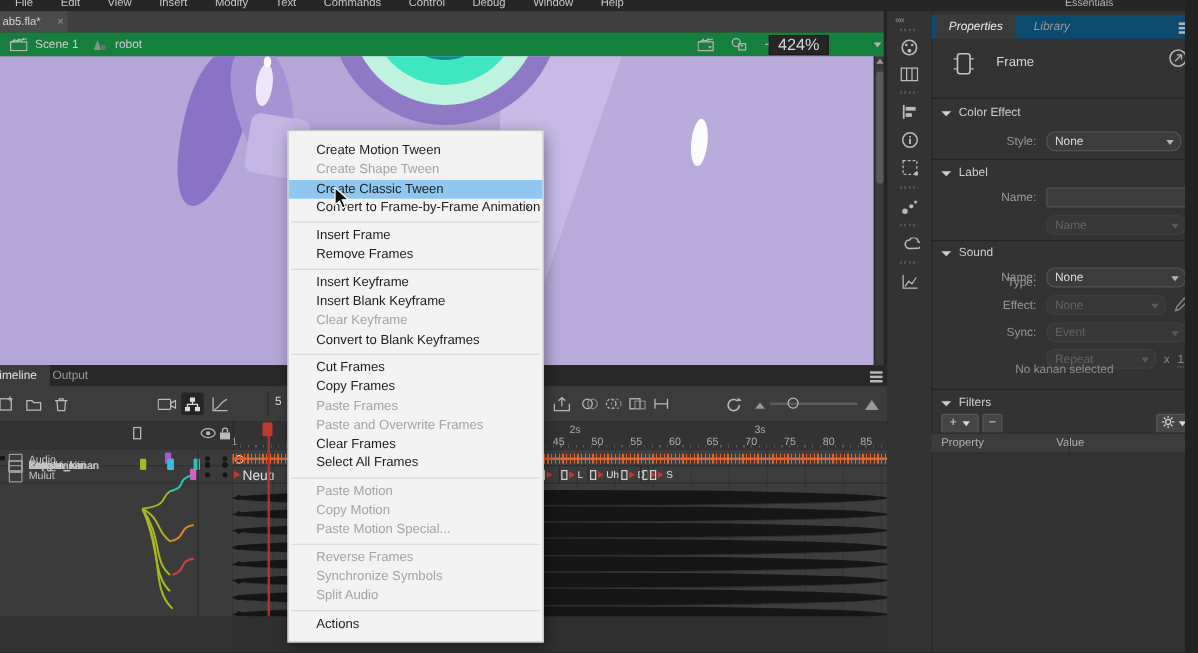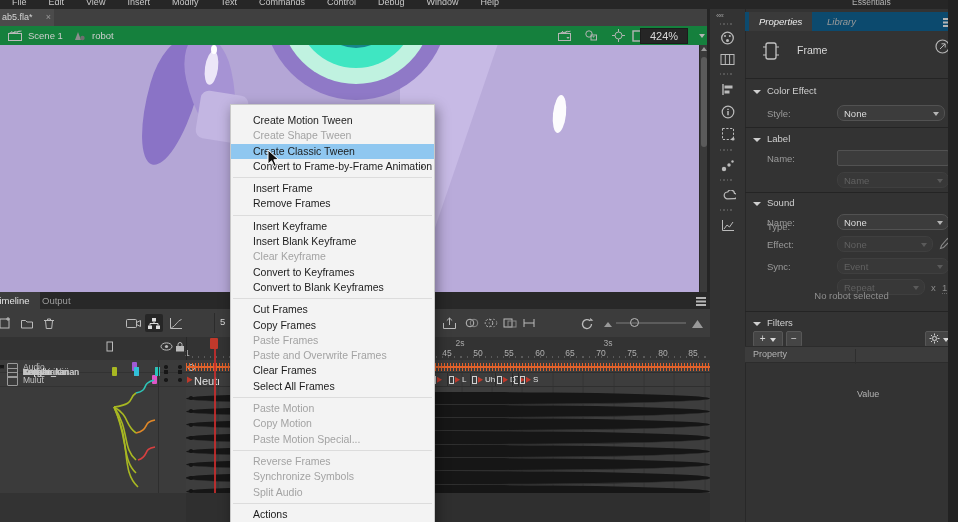--- a/index.html
+++ b/index.html
@@ -12,21 +12,21 @@
   #menubar .mitem{font-size:9px;color:#c9c9c9;white-space:nowrap;}
   #workspace{position:absolute;left:852px;top:-3px;font-size:8.5px;color:#b5b5b5;}
   
   #tabbar{position:absolute;left:0;top:9px;width:710px;height:17px;background:#404040;border-bottom:1px solid #2c2c2c;}
   .doctab{position:absolute;left:0;top:0;width:52px;height:17px;background:#4b4b4b;color:#d6d6d6;font-size:9px;line-height:17px;padding-left:2px;}
   .doctab .close{position:absolute;right:3px;top:0;color:#9a9a9a;font-size:9px;}
   
   #editbar{position:absolute;left:0;top:26px;width:710px;height:19px;background:#15803d;border-bottom:1px solid #232323;}
   .crumbtxt{position:absolute;top:4px;font-size:9.5px;color:#cfcfcf;}
   .icon-svg{position:absolute;}
-  .zoombox{position:absolute;left:640px;top:2px;width:46px;height:14px;background:#262626;border:1px solid #1c1c1c;color:#d8d8d8;font-size:11px;text-align:center;line-height:14px;}
+  .zoombox{position:absolute;left:615px;top:2px;width:46px;height:14px;background:#262626;border:1px solid #1c1c1c;color:#d8d8d8;font-size:13px;text-align:center;line-height:14px;}
   .chev{width:0;height:0;border-left:3.5px solid transparent;border-right:3.5px solid transparent;border-top:4px solid #b5b5b5;display:inline-block;}
   
   #stage{position:absolute;left:0;top:45px;width:707px;height:247px;background:#b4a6d6;overflow:hidden;}
   .shape{position:absolute;}
   #stage-scroll{position:absolute;left:699px;top:45px;width:8px;height:247px;background:#3a3a3a;border-left:1px solid #2a2a2a;}
   #stage-scroll .thumb{position:absolute;left:1px;top:12px;width:6px;height:90px;background:#5b5b5b;border-radius:3px;}
   #stage-scroll .uparr{position:absolute;left:1px;top:2px;width:0;height:0;border-left:3px solid transparent;border-right:3px solid transparent;border-bottom:4px solid #9a9a9a;}
   #stage-divider{position:absolute;left:707px;top:9px;width:3px;height:513px;background:#252525;}
   
   #timeline{position:absolute;left:0;top:292px;width:710px;height:230px;background:#333;}
@@ -99,21 +99,21 @@
      background:repeating-linear-gradient(90deg,#555 0 1.5px,transparent 1.5px 3.5px);}
   #props{position:absolute;left:35px;top:0;width:213px;height:513px;}
   #ptabs{position:absolute;left:0;top:3px;width:213px;height:19px;background:#0c4a6e;font-style:italic;}
   .ptab{position:absolute;top:0;height:19px;font-size:9.5px;line-height:19px;padding:0 10px;color:#9a9a9a;}
   .ptab.active{background:#3a3a3a;color:#ececec;}
   .burger{width:10px;height:1.5px;background:#b5b5b5;box-shadow:0 3.5px 0 #b5b5b5,0 7px 0 #b5b5b5;}
   #phead-label{position:absolute;left:52px;top:35px;font-size:10.5px;color:#d8d8d8;}
   .sec-div{position:absolute;left:0;width:213px;height:1px;background:#242424;}
   .sec-head{position:absolute;left:8px;font-size:9.5px;color:#cfcfcf;}
   .sec-head .tri{display:inline-block;width:0;height:0;border-left:4px solid transparent;border-right:4px solid transparent;border-top:4.5px solid #cfcfcf;margin-right:6px;}
-  .flabel{position:absolute;font-size:9.5px;color:#9a9a9a;width:62px;}
+  .flabel{position:absolute;font-size:9.5px;color:#9a9a9a;width:62px;text-align:right;}
   .dd{position:absolute;height:16px;background:#3c3c3c;border:1px solid #525252;border-radius:7px;
       font-size:9.5px;color:#dcdcdc;line-height:15px;padding-left:6px;box-sizing:border-box;}
   .dd .chev{position:absolute;right:5px;top:5.5px;}
   .dd.off{border-color:#3f3f3f;background:#383838;color:#616161;}
   .dd.off .chev{border-top-color:#5a5a5a;}
   .txtin{position:absolute;height:16px;background:#3c3c3c;border:1px solid #525252;border-radius:2px;box-sizing:border-box;}
   #nosound{position:absolute;left:0;top:281px;width:213px;text-align:center;font-size:9.5px;color:#8f8f8f;}
   .fbtn{position:absolute;height:16px;background:#454545;border:1px solid #575757;border-radius:2px;
         color:#d8d8d8;font-size:10px;line-height:14px;text-align:center;box-sizing:border-box;}
   #ftable-head{position:absolute;left:0;top:337px;width:213px;height:15px;background:#3c3c3c;border-top:1px solid #2c2c2c;border-bottom:1px solid #2c2c2c;}
@@ -553,21 +553,20 @@
       <div class="cmi disabled">Create Shape Tween</div>
       <div class="cmi selected">Create Classic Tween</div>
       <div class="cmi has-submenu">Convert to Frame-by-Frame Animation</div>
       <div class="cmi separator"></div>
       <div class="cmi">Insert Frame</div>
       <div class="cmi">Remove Frames</div>
       <div class="cmi separator"></div>
       <div class="cmi">Insert Keyframe</div>
       <div class="cmi">Insert Blank Keyframe</div>
       <div class="cmi disabled">Clear Keyframe</div>
-      <div class="cmi">Convert to Keyframes</div>
       <div class="cmi">Convert to Blank Keyframes</div>
       <div class="cmi separator"></div>
       <div class="cmi">Cut Frames</div>
       <div class="cmi">Copy Frames</div>
       <div class="cmi disabled">Paste Frames</div>
       <div class="cmi disabled">Paste and Overwrite Frames</div>
       <div class="cmi">Clear Frames</div>
       <div class="cmi">Select All Frames</div>
       <div class="cmi separator"></div>
       <div class="cmi disabled">Paste Motion</div>
@@ -690,33 +689,33 @@
       <span class="icon-svg" style="left:194px;top:228px;">
         <svg width="12" height="13">
             <path d="M8.5 1.5 L11 4 L4.5 10.5 L1.5 11.5 L2.5 8.5 Z" fill="none" stroke="#8a8a8a" stroke-width="1.1"></path>
           </svg>
         </span>
       <span class="flabel" style="left:22px;top:252px;">Sync:</span>
       <div class="dd off" style="left:92px;top:249px;width:112px;"><span>Event</span><span class="chev"></span></div>
       <div class="dd off" style="left:92px;top:270px;width:88px;"><span>Repeat</span><span class="chev"></span></div>
       <span style="position:absolute;left:186px;top:273px;font-size:9.5px;color:#8a8a8a;">x</span>
       <span style="position:absolute;left:197px;top:273px;font-size:9.5px;color:#8a8a8a;border-bottom:1px dotted #666;">1</span>
-      <div id="nosound">No robot selected</div>
+      <div id="nosound">No kanan selected</div>
 
       <div class="sec-div" style="top:302px;"></div>
       <div class="sec-head" style="top:308px;"><span class="tri"></span><span>Filters</span></div>
       <div class="fbtn" style="left:8px;top:322px;width:30px;">+ <span class="chev" style="margin-left:2px;border-top-color:#d8d8d8;"></span></div>
       <div class="fbtn" style="left:41px;top:322px;width:16px;">−</div>
       <div class="fbtn" style="left:180px;top:322px;width:28px;">
         <svg width="11" height="11" style="display:inline-block;vertical-align:-2px;">
             <circle cx="5.5" cy="5.5" r="2" fill="none" stroke="#d0d0d0"></circle>
             <path d="M5.5 0.5 V2.5 M5.5 8.5 V10.5 M0.5 5.5 H2.5 M8.5 5.5 H10.5 M2 2 L3.4 3.4 M7.6 7.6 L9 9 M9 2 L7.6 3.4 M3.4 7.6 L2 9" stroke="#d0d0d0"></path>
           </svg>
         <span class="chev" style="border-top-color:#d8d8d8;"></span></div>
       <div id="ftable-head">
         <span style="left:8px;">Property</span>
-        <span style="left:112px;margin-top:40px;">Value</span>
+        <span style="left:100px;">Value</span>
         <span class="vline" style="left:110px;"></span>
         <span class="vline" style="left:205px;"></span>
       </div>
     </div>
   </div>
 </div>
 
 </body></html>

